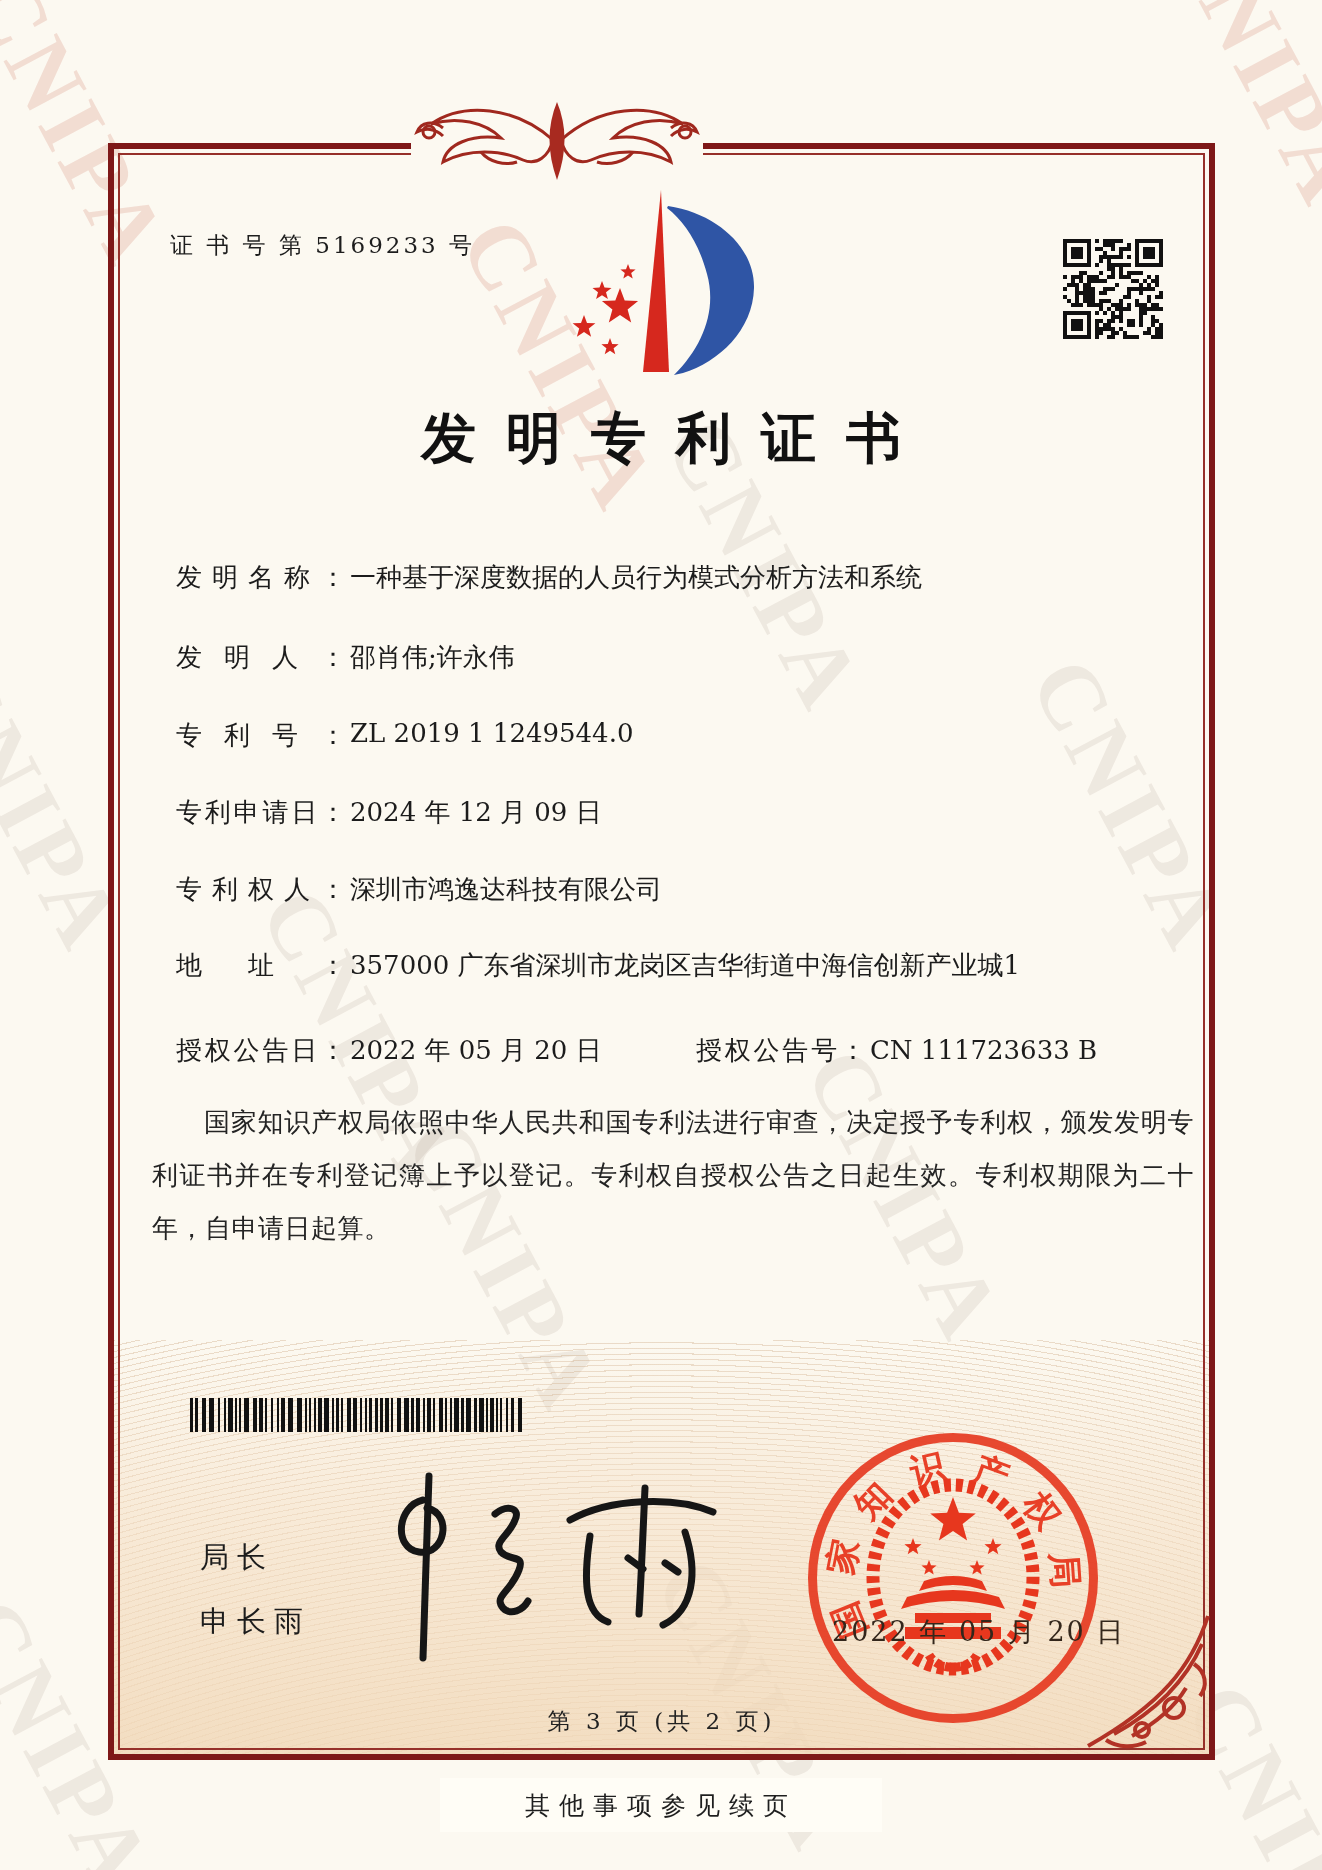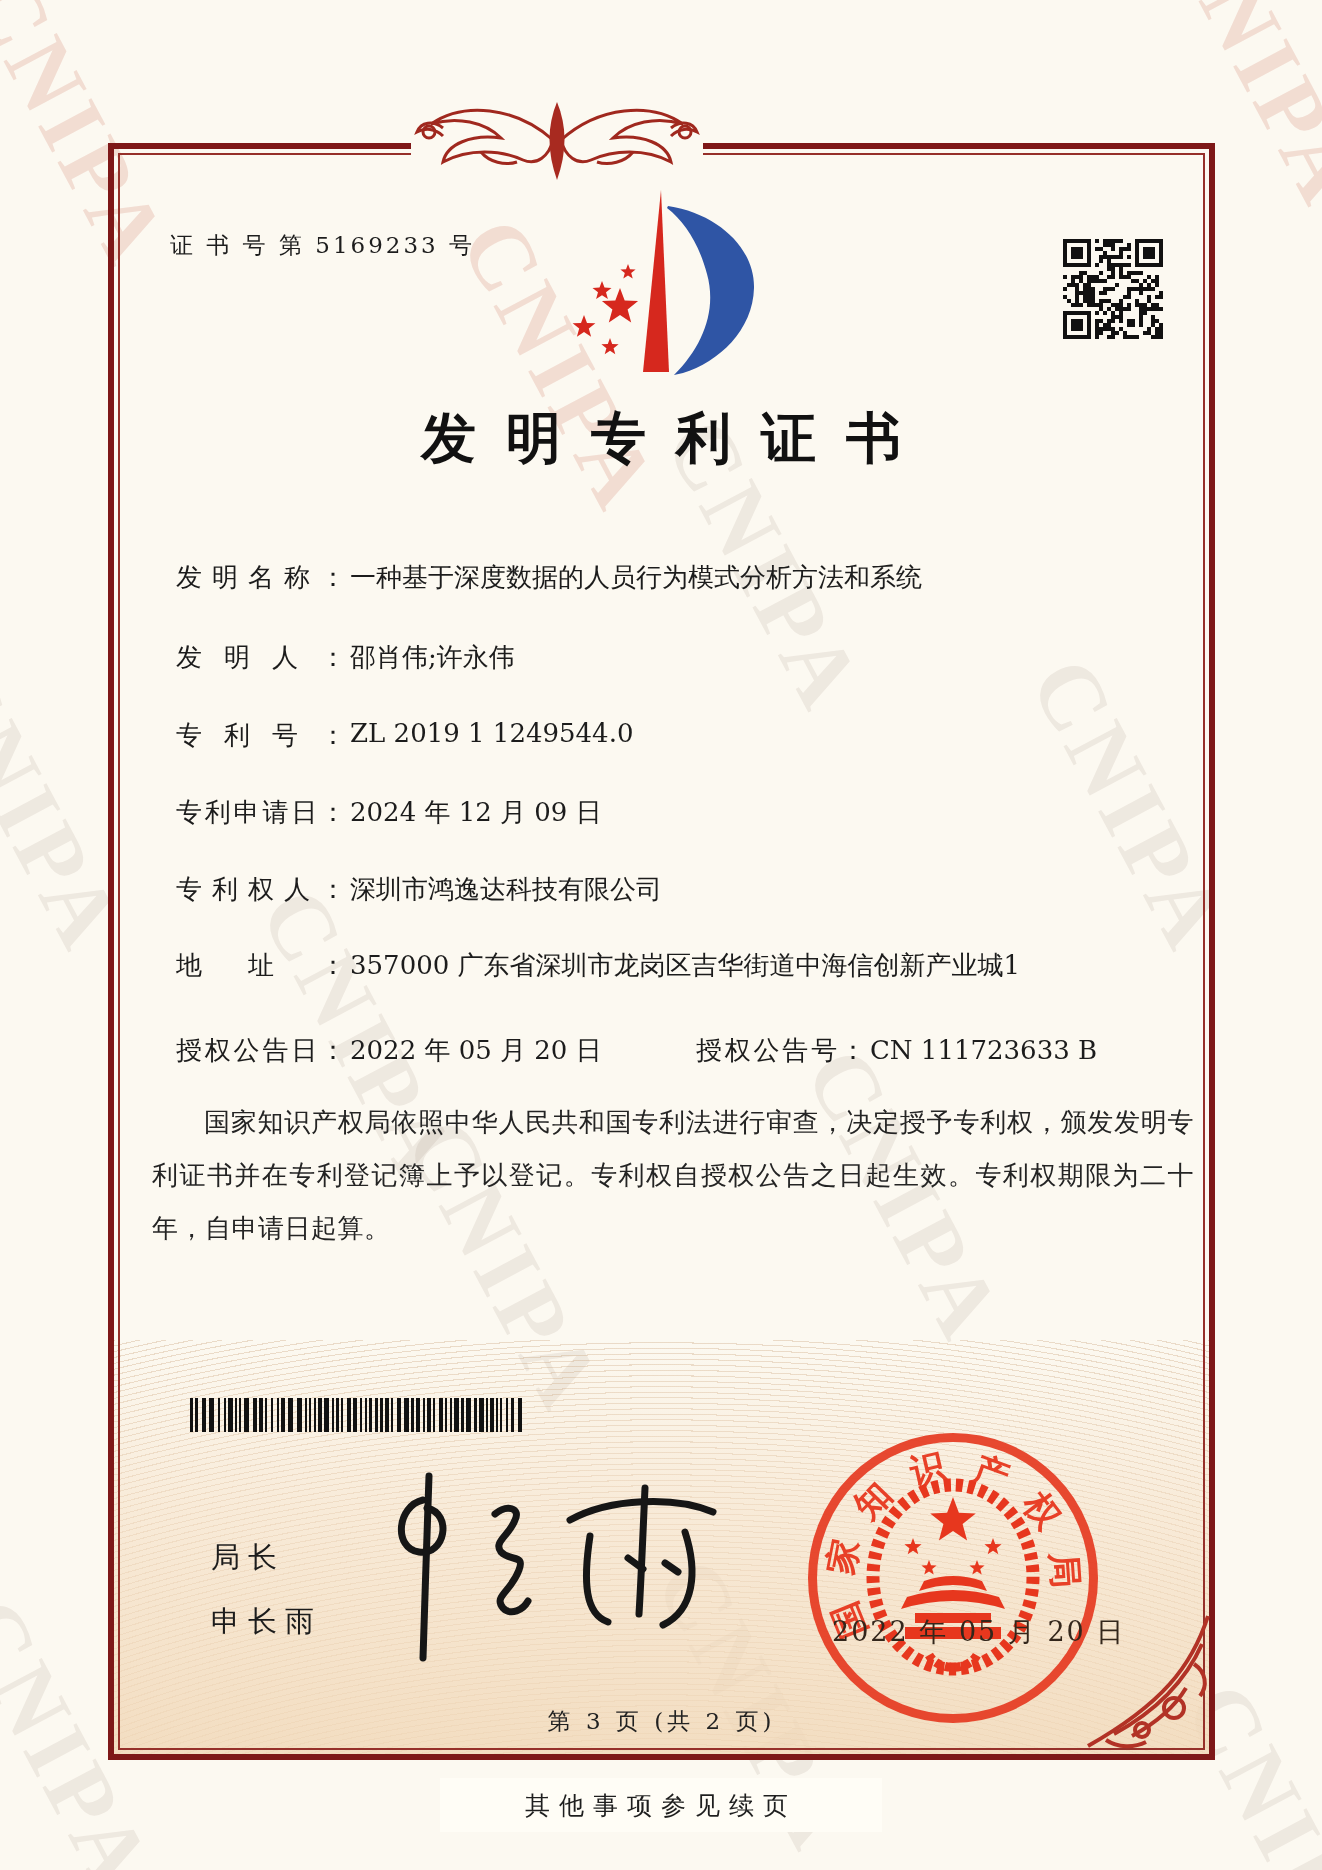--- a/index.html
+++ b/index.html
@@ -35,21 +35,21 @@
   .bodytext{position:absolute;left:152px;top:1096px;width:1042px;font-size:26px;
             line-height:53px;color:#242424;text-align:justify;z-index:6;}
   .bodytext p{margin:0;text-indent:52px;letter-spacing:.5px;}
   .bodytext p+p{margin-top:8px;}
   
   .barcode{position:absolute;left:190px;top:1398px;width:346px;height:34px;z-index:6;display:flex;align-items:stretch;}
   .barcode i{display:block;background:#111;}
   .barcode s{display:block;}
   
   .signer{position:absolute;left:200px;z-index:6;font-size:29px;color:#1c1c1c;letter-spacing:8px;
-          font-family:"DejaVu Sans","Liberation Sans",sans-serif;margin-left:11px;}
+          font-family:"DejaVu Sans","Liberation Sans",sans-serif;}
   .signature{position:absolute;left:345px;top:1462px;z-index:7;}
   
   .seal{position:absolute;left:808px;top:1433px;width:290px;height:290px;z-index:8;}
   .seal-ring{position:absolute;inset:0;border:9px solid rgba(229,57,33,.92);border-radius:50%;box-sizing:border-box;}
   .seal-char{position:absolute;left:50%;top:50%;width:40px;height:40px;margin:-20px 0 0 -20px;
              text-align:center;font-size:35px;font-weight:bold;color:rgba(231,55,30,.95);line-height:40px;}
   .seal-date{position:absolute;left:832px;top:1614px;z-index:9;font-size:27px;letter-spacing:2px;
              color:#33261b;white-space:nowrap;}
   
   .page-no{position:absolute;left:108px;width:1107px;top:1706px;text-align:center;

